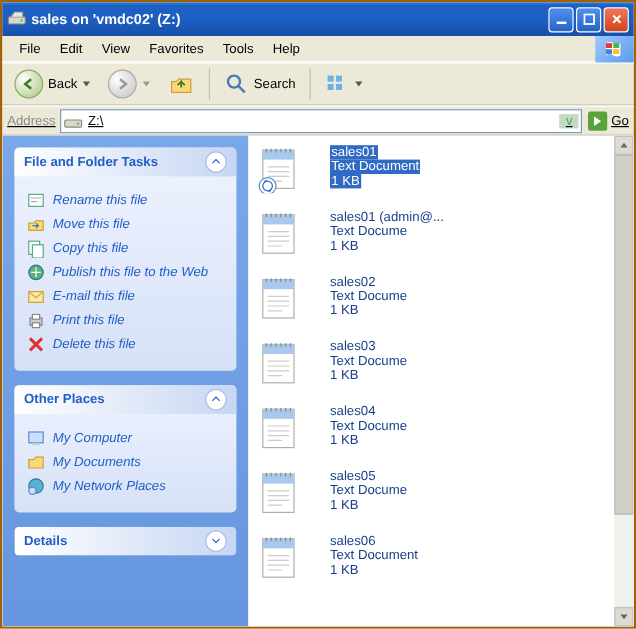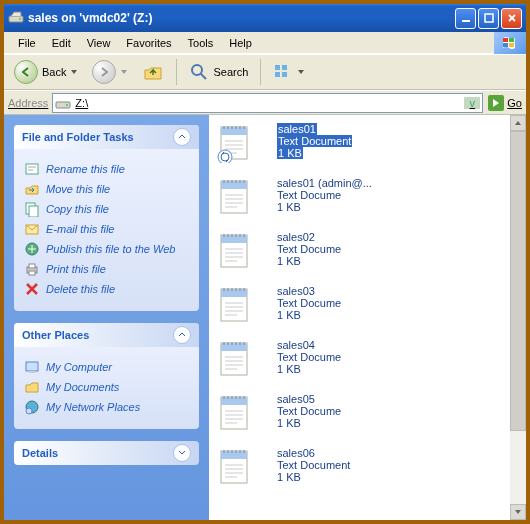--- a/index.html
+++ b/index.html
@@ -1,17 +1,17 @@
 <!DOCTYPE html>
 <html><head>
 <meta charset="utf-8">
 <style>
   * { box-sizing: border-box; margin: 0; padding: 0; font-family: Tahoma, sans-serif; font-size: 11px; }
   body { background: #fff; width: 530px; height: 524px; overflow: hidden; }
-  .window { width: 530px; height: 524px; border: 4px solid #a16207; background: #ece9d8; display: flex; flex-direction: column; }
+  .window { width: 530px; height: 524px; border: 2px solid #a16207; background: #ece9d8; display: flex; flex-direction: column; }
   .titlebar { height: 28px; background: linear-gradient(to bottom, #2a7de0 0%, #1d5fc2 10%, #1d5fc2 50%, #1750a9 100%); display: flex; align-items: center; padding: 0 4px; color: #fff; font-weight: bold; }
   .titlebar .icon { width: 16px; height: 16px; margin-right: 4px; }
   .titlebar .title { flex: 1; font-size: 12px; }
   .winbtns { display: flex; gap: 2px; }
   .winbtn { width: 21px; height: 21px; border-radius: 3px; border: 1px solid #fff; display:flex; align-items:center; justify-content:center; color:#fff; font-weight:bold; font-size:12px;}
   .winbtn.min, .winbtn.max { background: linear-gradient(to bottom,#4f8ff5,#2664c6); }
   .winbtn.close { background: linear-gradient(to bottom,#f07858,#d6411c); }
   .menubar { height: 22px; background: #ece9d8; display: flex; align-items: center; padding-left: 6px; border-bottom:1px solid #fff; position:relative;}
   .menubar .mitem { padding: 2px 8px; }
   .menubar .flag { position:absolute; right:0; top:0; width:32px; height:22px; background: linear-gradient(135deg,#a3c7ff,#5a9be8); display:flex; align-items:center; justify-content:center;}
@@ -203,34 +203,34 @@
                 <svg width="16" height="16">
                   <rect x="2" y="2" width="9" height="11" fill="#fff" stroke="#5a8"></rect>
                   <rect x="5" y="5" width="9" height="11" fill="#fff" stroke="#5a8"></rect>
                 </svg>
               </span>
               <span>Copy this file</span>
             </div>
             <div class="task">
               <span class="ticon">
                 <svg width="16" height="16">
+                  <circle cx="8" cy="8" r="6" fill="#5ab075" stroke="#378"></circle>
+                  <path d="M4 8h8M8 4v8" stroke="#fff"></path>
+                </svg>
+              </span>
+              <span>Publish this file to the Web</span>
+            </div>
+            <div class="task">
+              <span class="ticon">
+                <svg width="16" height="16">
                   <rect x="2" y="4" width="12" height="9" fill="#fde9a8" stroke="#c9a238"></rect>
                   <path d="M2 4L8 9L14 4" stroke="#c9a238" fill="none"></path>
                 </svg>
               </span>
               <span>E-mail this file</span>
-            </div>
-            <div class="task">
-              <span class="ticon">
-                <svg width="16" height="16">
-                  <circle cx="8" cy="8" r="6" fill="#5ab075" stroke="#378"></circle>
-                  <path d="M4 8h8M8 4v8" stroke="#fff"></path>
-                </svg>
-              </span>
-              <span>Publish this file to the Web</span>
             </div>
             <div class="task">
               <span class="ticon">
                 <svg width="16" height="16">
                   <rect x="3" y="6" width="10" height="6" fill="#ccc" stroke="#888"></rect>
                   <rect x="5" y="3" width="6" height="4" fill="#fff" stroke="#888"></rect>
                   <rect x="5" y="10" width="6" height="4" fill="#fff" stroke="#888"></rect>
                 </svg>
               </span>
               <span>Print this file</span>

